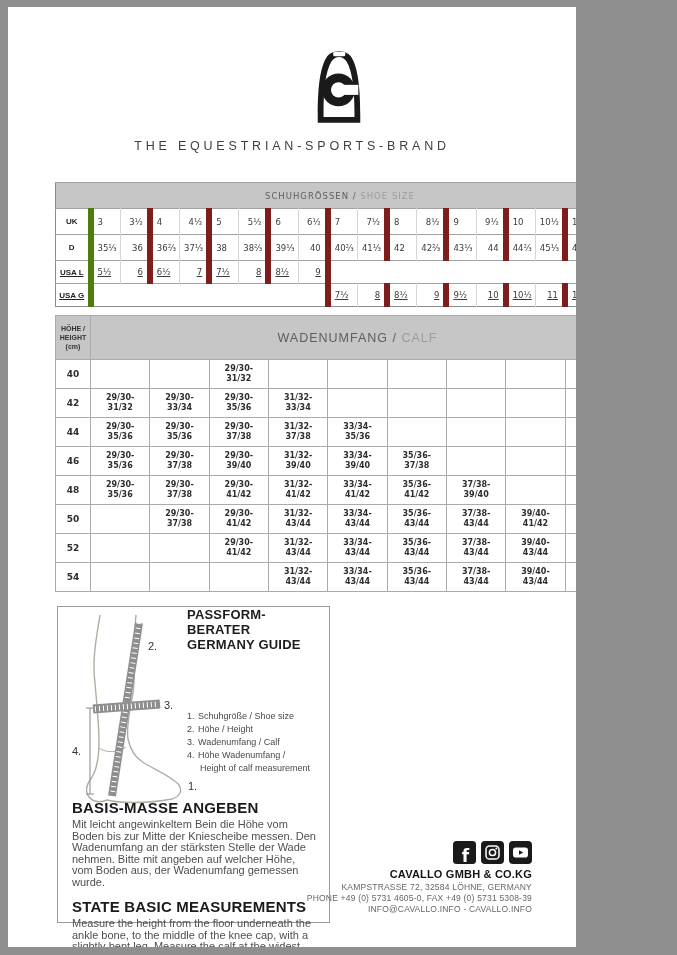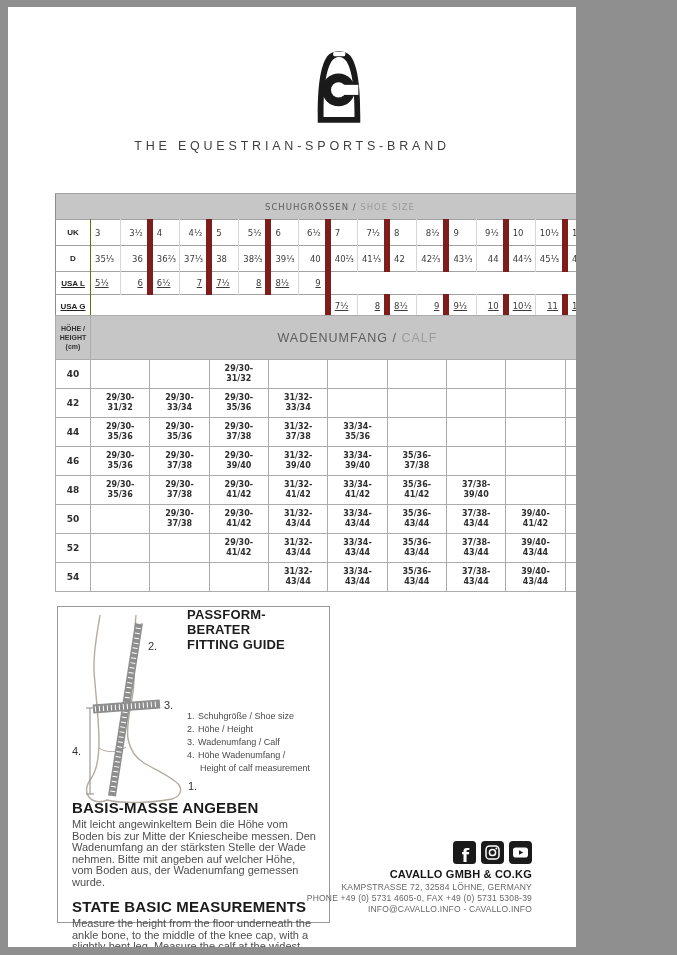--- a/index.html
+++ b/index.html
@@ -7,27 +7,27 @@
   body { background:#8f8f8f; position:relative; font-family:"Liberation Sans",sans-serif; }
   .page { position:absolute; left:8px; top:7px; width:568px; height:940px; background:#ffffff; overflow:hidden; }
 
   
   .logo { position:absolute; left:302px; top:40px; width:58px; height:78px; }
   .tagline { position:absolute; left:0; top:132px; width:100%; text-align:center;
              font-size:12.5px; letter-spacing:3.8px; color:#3f3f3f; }
 
   
   table { border-collapse:collapse; table-layout:fixed; }
-  .sizes { position:absolute; left:47px; top:175px; width:570px; border:1px solid #8c8c8c;margin-top:11px; }
+  .sizes { position:absolute; left:47px; top:175px; width:570px; border:1px solid #8c8c8c; }
   .sizes td { border-top:1px solid #a2a2a2; border-right:1px solid #d6d6d6;
               font:8.5px "DejaVu Sans",sans-serif; color:#3b3b3b; padding:0 4px;
               height:26px; overflow:hidden; }
   .sizes td.pairend { border-right:6px solid #7f1d1d; }
   .sizes td:last-child { border-right:none; }
-  .sizes td.lab { border-right:1px solid #4d7c0f; font:bold 8px "Liberation Sans",sans-serif;
+  .sizes td.lab { border-right:6px solid #4d7c0f; font:bold 8px "Liberation Sans",sans-serif;
                   text-align:center; padding:0 1px; color:#222; }
   .sizes tr.usa td { height:23px;text-decoration:underline; }
   .titlecell { background:#c6c6c6; text-align:center; height:27px;
                font-size:12.5px; letter-spacing:1px; border-right:none !important; }
   .t1 { color:#5d5d5d; } .t2 { color:#9c9c9c; }
   .aL { text-align:left; } .aR { text-align:right; }
 
   .calf { position:absolute; left:47px; top:308px; width:570px; border:1px solid #8c8c8c; }
   .calf td { border:1px solid #ababab; font:bold 8px "DejaVu Sans",sans-serif; color:#2e2e2e;
              text-align:center; height:29px; white-space:pre-line; line-height:10px; }
@@ -358,21 +358,21 @@
       </g>
 
       <text x="88" y="37" font-size="11" fill="#333">2.</text>
       <text x="104" y="96" font-size="11" fill="#333">3.</text>
       <text x="12" y="142" font-size="11" fill="#333">4.</text>
       <text x="128" y="177" font-size="11" fill="#333">1.</text>
     </svg>
 
     <div class="fit-titles">
       <div>PASSFORM-BERATER</div>
-      <div>FITTING GUIDE</div>
+      <div>GERMANY GUIDE</div>
     </div>
 
     <div class="fit-list" id="fit-list">
         <div><span class="num">1.</span><span>Schuhgröße / Shoe size</span></div>
         <div><span class="num">2.</span><span>Höhe / Height</span></div>
         <div><span class="num">3.</span><span>Wadenumfang / Calf</span></div>
         <div><span class="num">4.</span><span>Höhe Wadenumfang /</span></div>
         <div class="sub">Height of calf measurement</div>
       </div>
 

